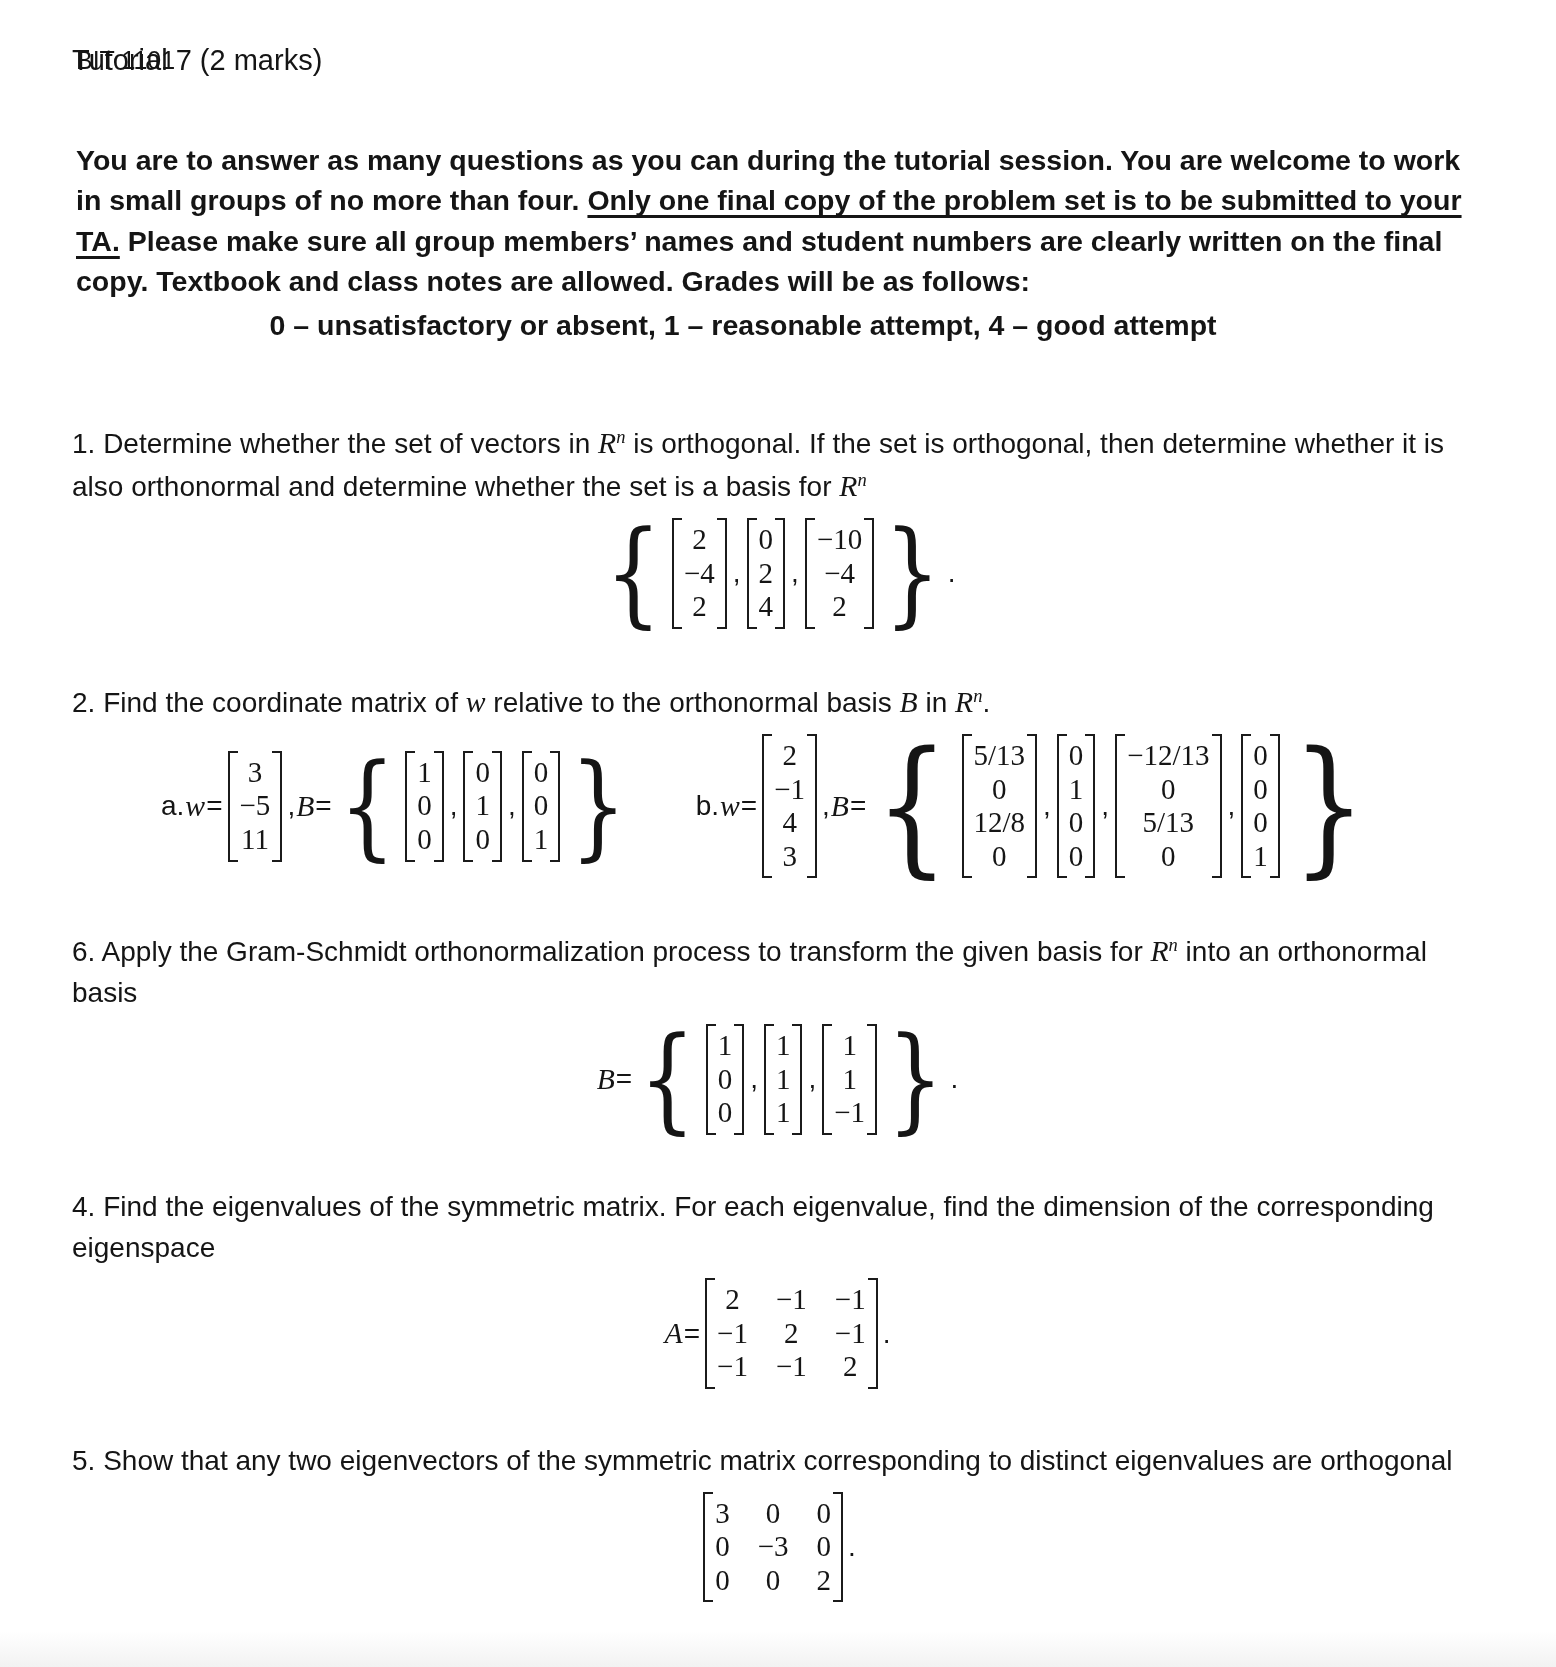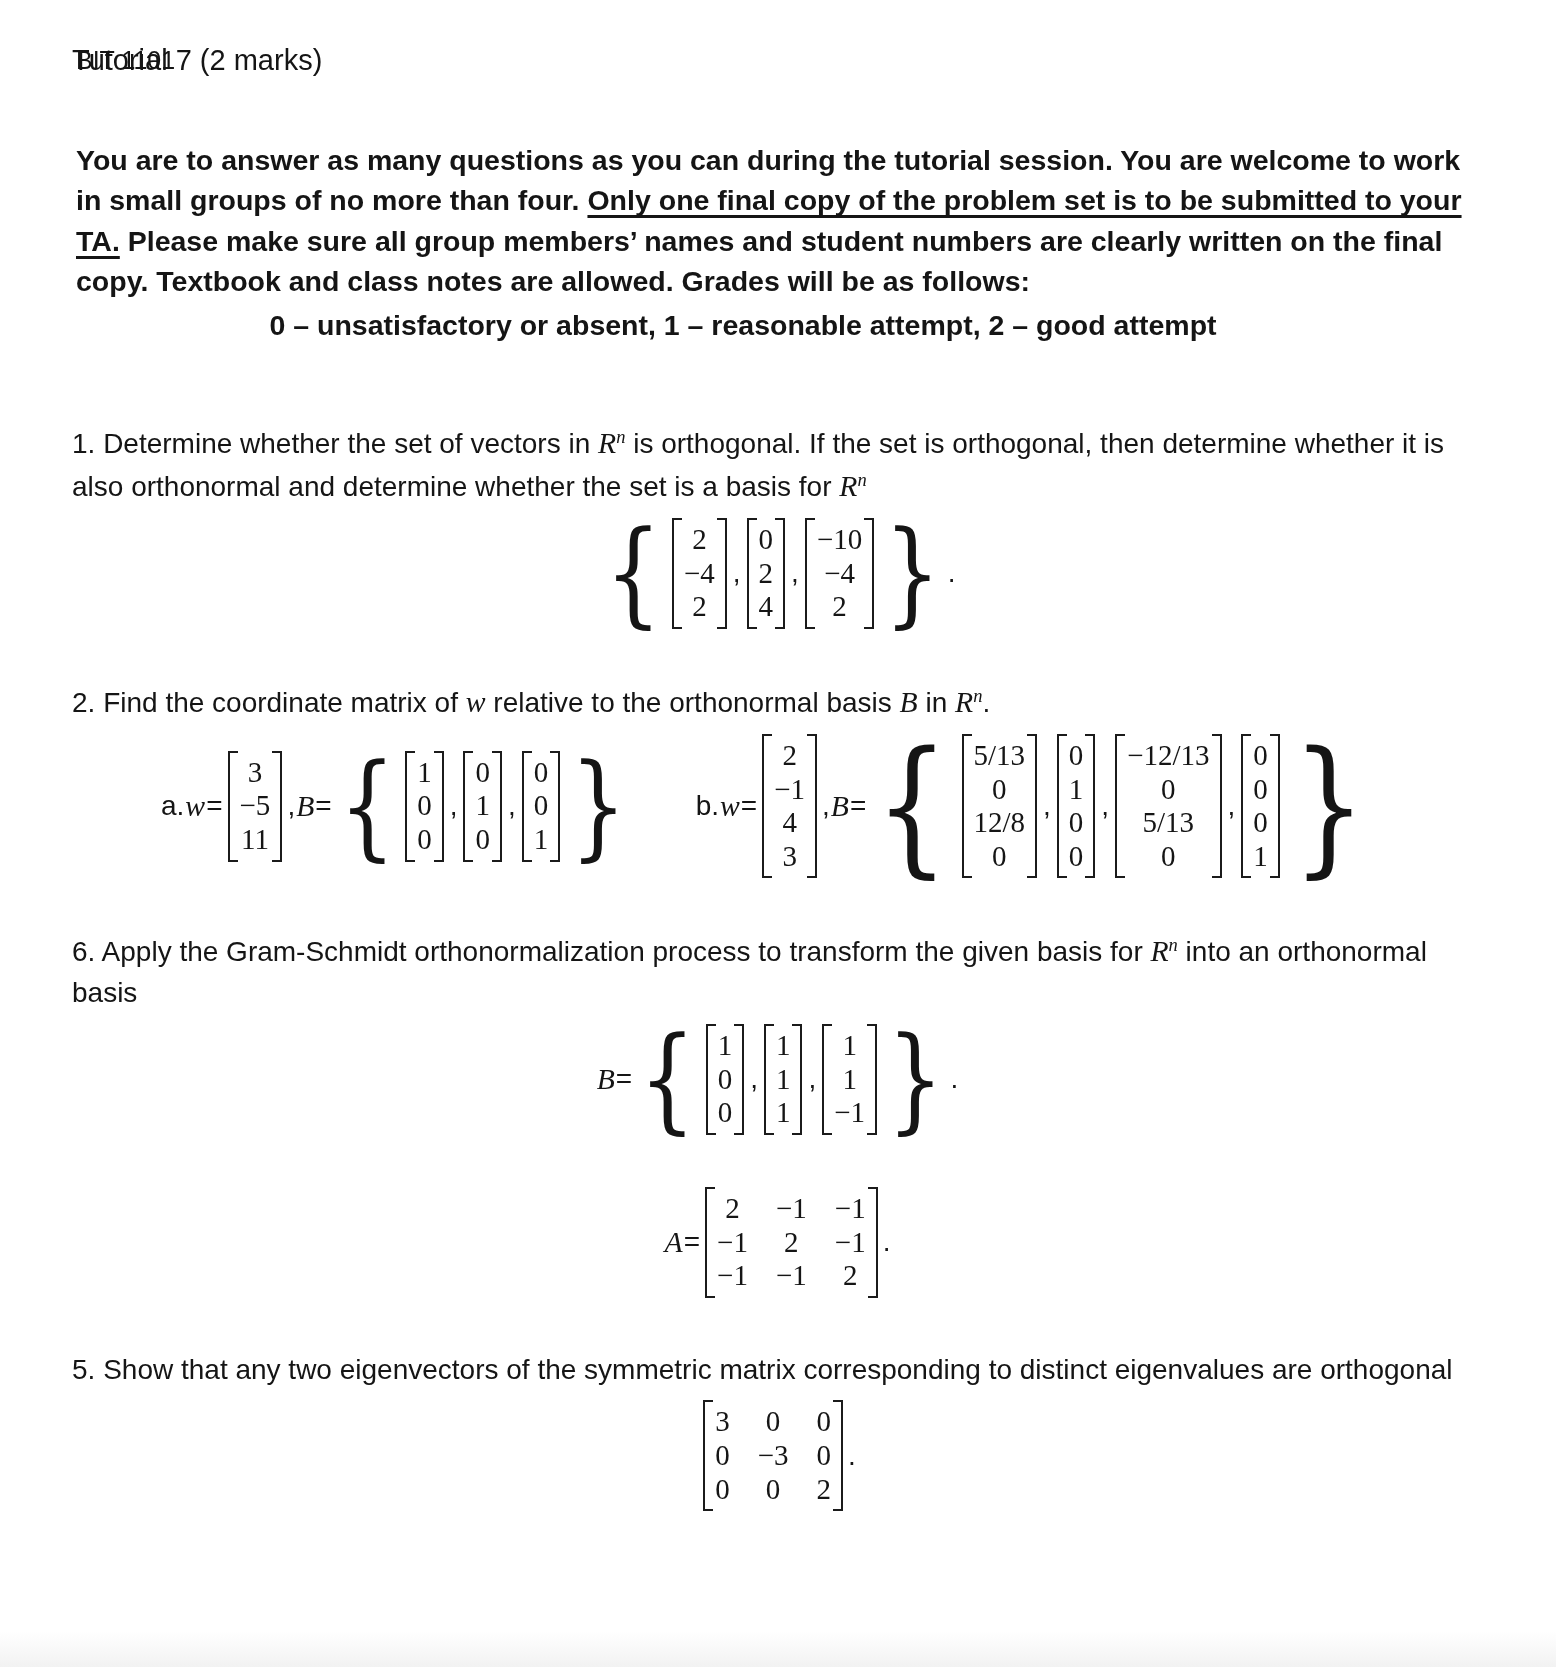--- a/index.html
+++ b/index.html
@@ -67,21 +67,21 @@
 </head>
 <body>
 
 <div class="page">
   <div class="header">
     <span class="course">BIT 1101</span>
     <div class="title">Tutorial 7 (2 marks)</div>
   </div>
 
   <p class="intro" id="intro"><span class="txt">You are to answer as many questions as you can during the tutorial session. You are welcome to work in small groups of no more than four. </span><span class="txt uline">Only one final copy of the problem set is to be submitted to your TA.</span><span class="txt"> Please make sure all group members’ names and student numbers are clearly written on the final copy. Textbook and class notes are allowed. Grades will be as follows:</span></p>
-  <div class="grading">0 – unsatisfactory or absent, 1 – reasonable attempt, 2 – good attempt</div>
+  <div class="grading">0 – unsatisfactory or absent, 1 – reasonable attempt, 4 – good attempt</div>
 
   <div id="questions">
       <div class="question first">
         <p class="qtext"><span class="txt">1. Determine whether the set of vectors in </span><span class="mvar">R</span><sup class="mvar">n</sup><span class="txt"> is orthogonal. If the set is orthogonal, then determine whether it is also orthonormal and determine whether the set is a basis for </span><span class="mvar">R</span><sup class="mvar">n</sup></p>
         <div class="math-row one">
           <span class="expr">
             <span class="brace" style="font-size: 114px;">{</span>
             <span class="matrix" style="grid-template-columns: repeat(1, auto);">
               <span class="cell">2</span>
               <span class="cell">−4</span>
@@ -207,20 +207,21 @@
               <span class="cell">1</span>
               <span class="cell">1</span>
               <span class="cell">−1</span>
             </span>
             <span class="brace" style="font-size: 114px;">}</span>
             <span class="txt">.</span>
           </span>
         </div>
       </div>
       <div class="question">
+        <p class="qtext"><span class="txt">4. Find the eigenvalues of the symmetric matrix. For each eigenvalue, find the dimension of the corresponding eigenspace</span></p>
         <div class="math-row one">
           <span class="expr">
             <span class="mvar">A</span>
             <span class="txt"> = </span>
             <span class="matrix" style="grid-template-columns: repeat(3, auto);">
               <span class="cell">2</span>
               <span class="cell">−1</span>
               <span class="cell">−1</span>
               <span class="cell">−1</span>
               <span class="cell">2</span>

